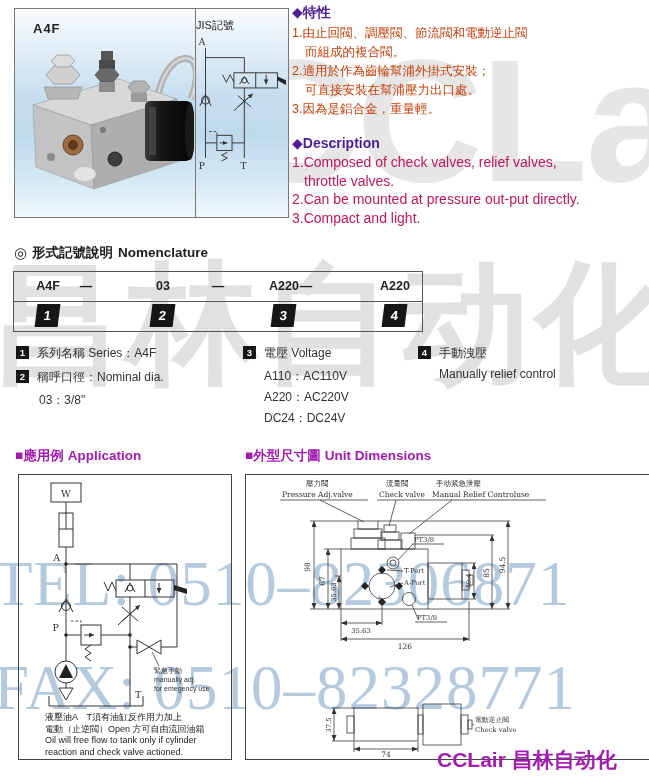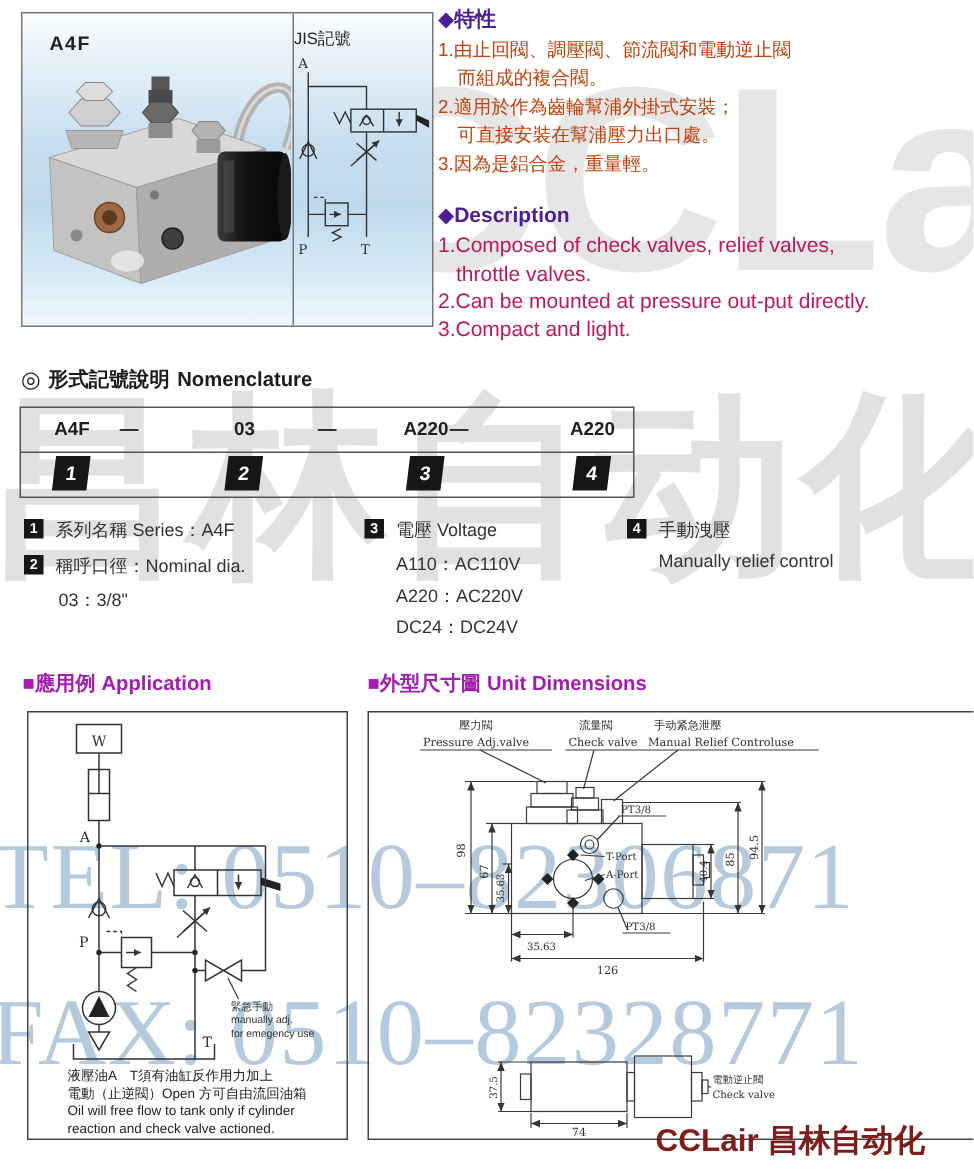--- a/index.html
+++ b/index.html
@@ -40,21 +40,21 @@
   
   .legend-badge{position:absolute;width:13px;height:13px;background:#161616;color:#fff;
         font-size:9.5px;font-weight:bold;text-align:center;line-height:13px;}
   .legend-text{position:absolute;font-size:12px;color:#333;}
   
   .sec-header{position:absolute;font-size:13.5px;font-weight:bold;color:#a21caf;}
   .sec-header .en{margin-left:4px;}
   .app-box{position:absolute;left:18px;top:474px;width:214px;height:286px;border:1px solid #444;box-sizing:border-box;}
   .dim-box{position:absolute;left:245px;top:474px;width:411px;height:286px;border:1px solid #444;box-sizing:border-box;}
   .app-note{position:absolute;left:26px;top:237px;font-size:9px;line-height:11.5px;color:#222;width:182px;}
-  .footer-logo{position:absolute;left:437px;top:746px;font-size:21px;font-weight:bold;color:#7f1d1d;}
+  .footer-logo{position:absolute;left:437px;top:746px;font-size:21px;font-weight:bold;color:#a21caf;}
   
   svg{display:block;}
   .ln{stroke:#333;stroke-width:1;fill:none;}
   .thin{stroke:#3a3a3a;stroke-width:0.8;fill:none;}
   .dash{stroke:#333;stroke-width:0.9;fill:none;stroke-dasharray:2.5 2;}
   .fil{fill:#222;stroke:none;}
   .cad{font-family:"DejaVu Serif","Liberation Serif",serif;font-size:7.5px;fill:#2f2f2f;}
   .cadS{font-size:6.8px;}
   .port{font-family:"DejaVu Serif","Liberation Serif",serif;font-size:9.5px;fill:#2f2f2f;}
   .emtext{font-family:"Liberation Sans",sans-serif;font-size:7px;fill:#333;}

